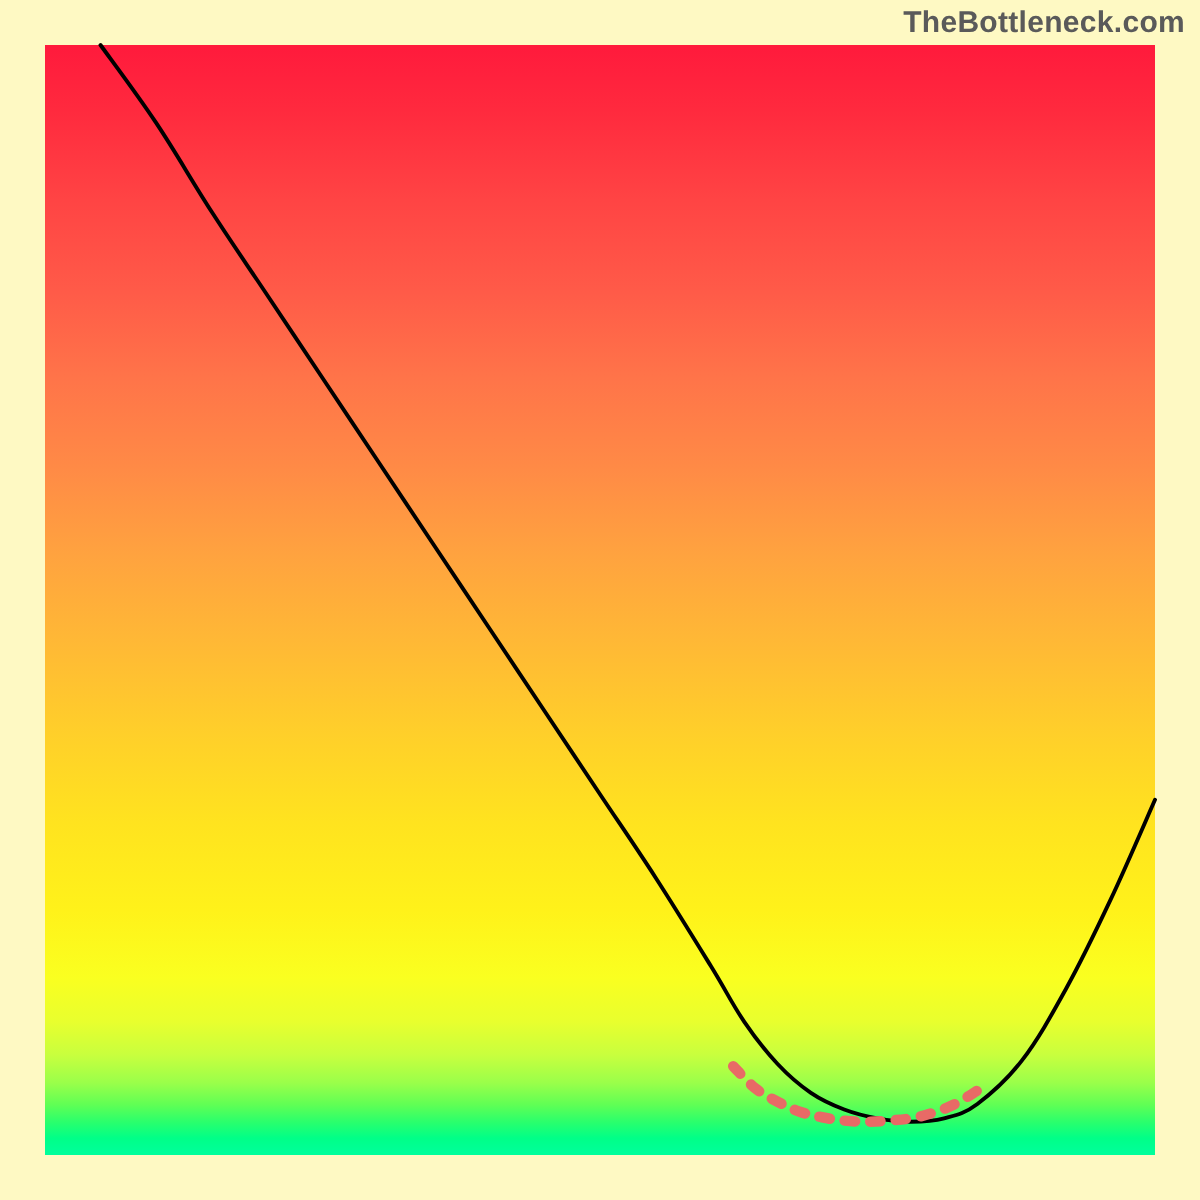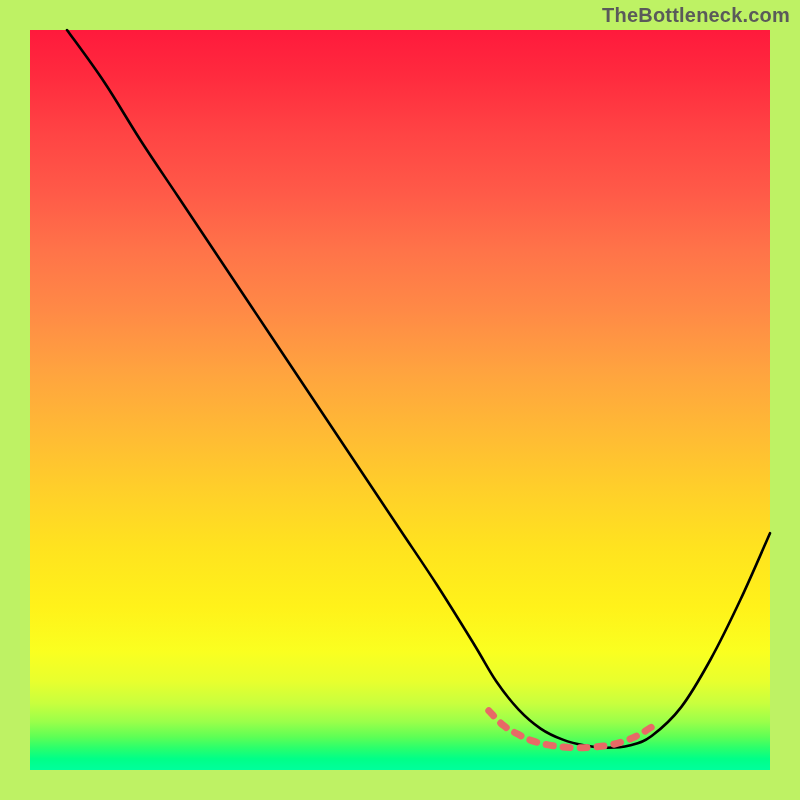--- a/index.html
+++ b/index.html
@@ -1,21 +1,21 @@
 <!DOCTYPE html>
 <html><head>
 <meta charset="utf-8">
 <style>
   * { margin: 0; padding: 0; box-sizing: border-box; }
   html, body { width: 800px; height: 800px; overflow: hidden; background: #000; }
   .frame {
     position: relative;
     width: 800px;
     height: 800px;
-    background: #bef264;
+    background: #fef9c3;
   }
   .watermark {
     position: absolute;
     top: 4px;
     right: 10px;
     font-family: Arial, Helvetica, sans-serif;
     font-size: 20px;
     font-weight: 600;
     color: #5a5a5a;
     letter-spacing: 0.2px;

